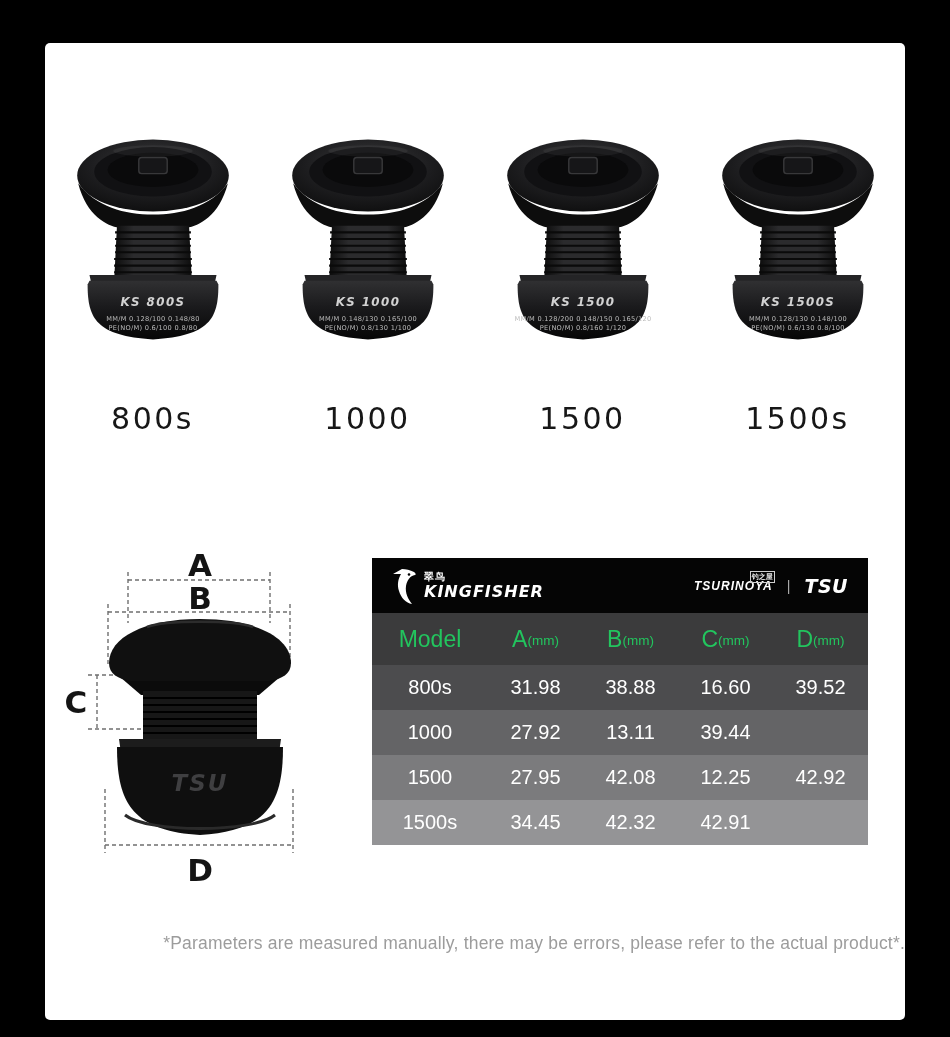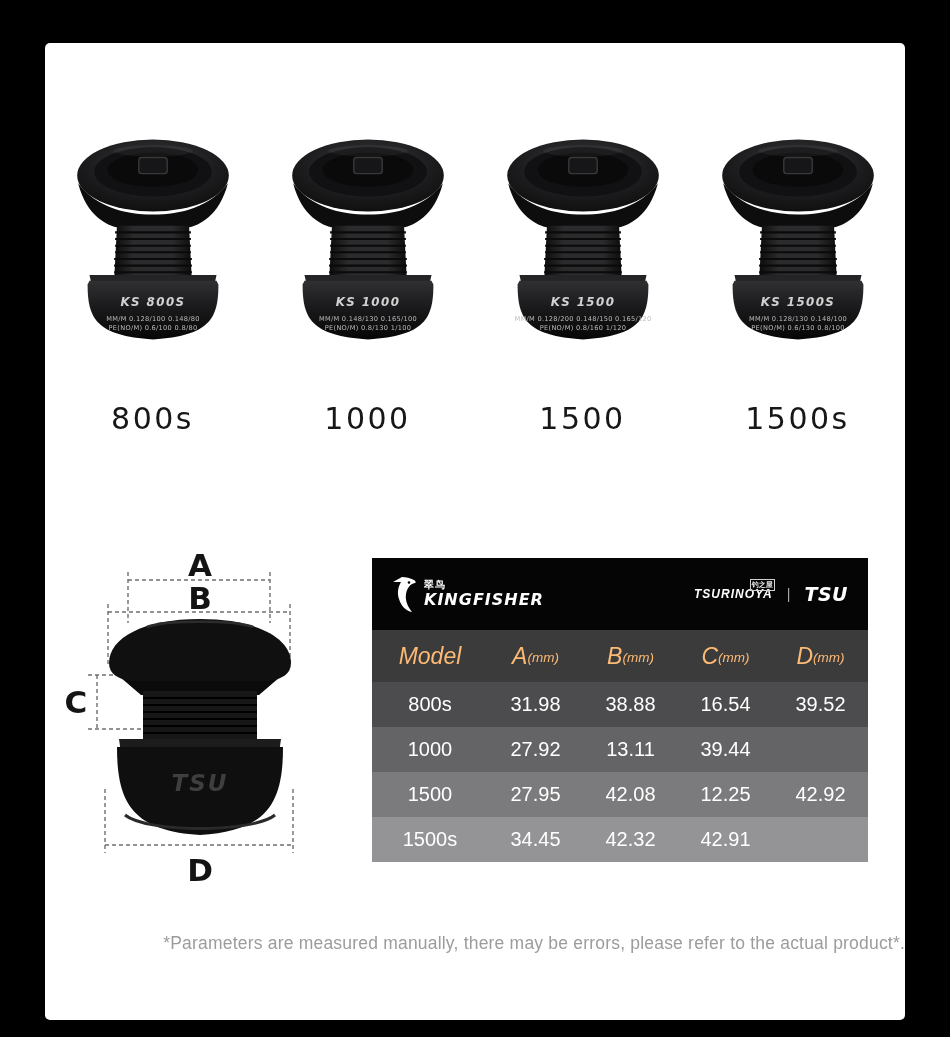--- a/index.html
+++ b/index.html
@@ -48,21 +48,21 @@
     font-family:"DejaVu Sans", sans-serif;font-weight:bold;
     font-size:31px;fill:#141414;
   }
   .diagram-tsu{
     font-family:"DejaVu Sans", sans-serif;font-weight:bold;
     font-size:23px;fill:#3f3f41;letter-spacing:2px;font-style:italic;
   }
   
   .spec-table{position:absolute;left:327px;top:15px;width:496px;}
   .brand-bar{
-    height:72px;background:#050505;
+    height:55px;background:#050505;
     display:flex;align-items:center;justify-content:space-between;
     padding:4px 20px;box-sizing:border-box;
   }
   .brand-left{display:flex;align-items:center;gap:6px;}
   .brand-stack{display:flex;flex-direction:column;line-height:1;}
   .brand-cn{color:#fff;font-size:10px;letter-spacing:1px;font-weight:bold;}
   .brand-name{
     color:#fff;font-size:16px;font-weight:bold;font-style:italic;
     letter-spacing:1px;font-family:"DejaVu Sans", sans-serif;margin-top:2px;
   }
@@ -74,22 +74,21 @@
   }
   .brand-divider{font-size:14px;opacity:.65;font-weight:normal;}
   .partner-mark{
     font-size:19px;font-weight:bold;font-style:italic;
     font-family:"DejaVu Sans", sans-serif;letter-spacing:.5px;
   }
   .t-grid{display:grid;grid-template-columns:116px repeat(4,1fr);}
   .t-head{background:#3b3b3c;height:52px;}
   .t-head > div{
     display:flex;align-items:center;justify-content:center;
-    color:#fdba74;
-    font-style:italic;
+    color:#22c55e;
   }
   .th-model{font-size:23px;}
   .th-letter{font-size:23px;}
   .th-unit{font-size:13.5px;margin-top:3px;}
   .t-row{height:45px;}
   .t-row > div{
     display:flex;align-items:center;justify-content:center;
     color:#fff;font-size:20px;
   }
   .row-1{background:#4c4c4e;}
@@ -330,21 +329,21 @@
         <div>
             <span class="th-letter">D</span>
             <span class="th-unit">(mm)</span>
           </div>
       </div>
 
       <div class="t-grid t-row row-1">
         <div>800s</div>
         <div>31.98</div>
         <div>38.88</div>
-        <div>16.54</div>
+        <div>16.60</div>
         <div>39.52</div>
       </div>
       <div class="t-grid t-row row-2">
         <div>1000</div>
         <div>27.92</div>
         <div>13.11</div>
         <div>39.44</div>
       </div>
       <div class="t-grid t-row row-3">
         <div>1500</div>

